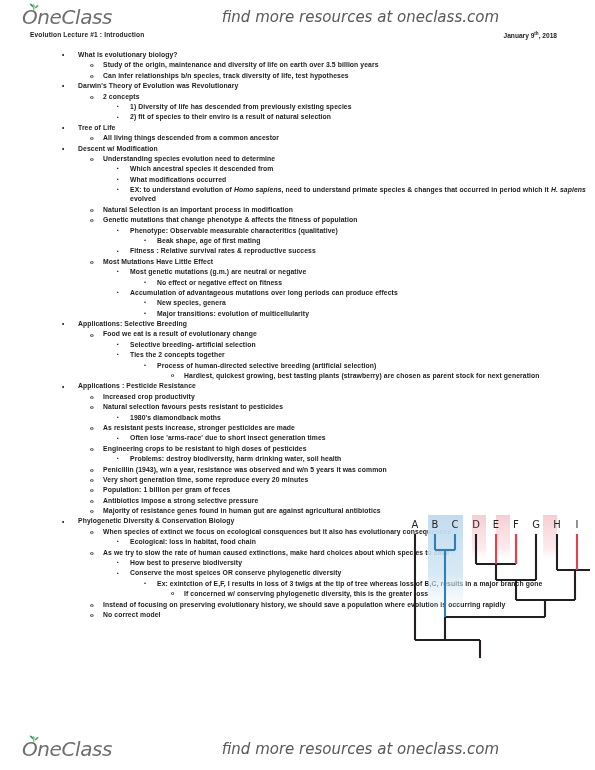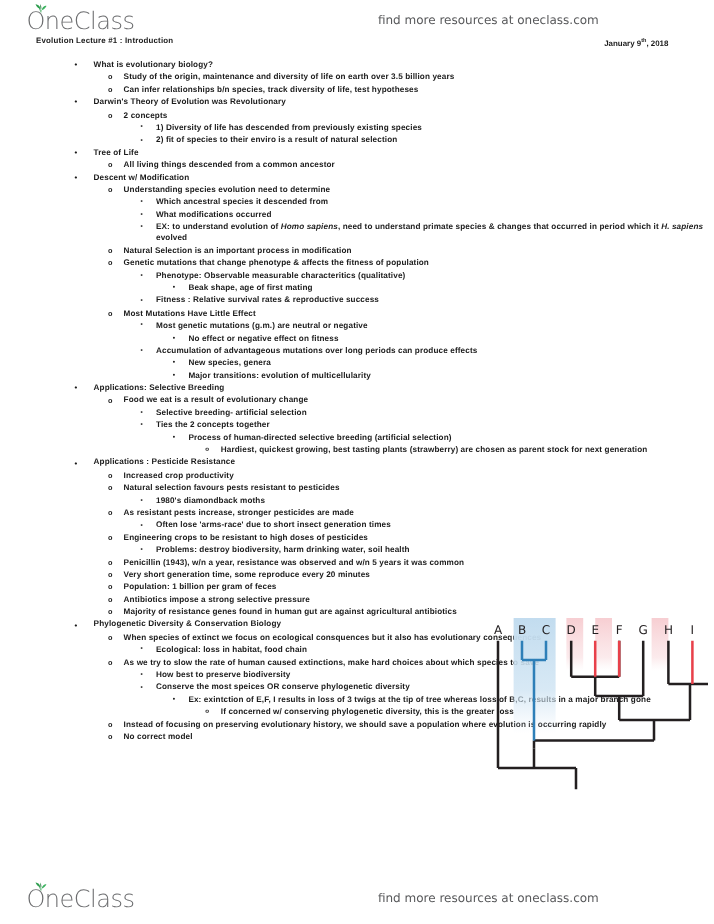--- a/index.html
+++ b/index.html
@@ -17,20 +17,21 @@
   }
 
   
   .brand-bar {
     position: absolute;
     left: 0;
     width: 521px;
     height: 30px;
     display: flex;
     align-items: center;
+    font-style: italic;
   }
   .brand-bar.top { top: 2px; }
   .brand-bar.bottom { top: 734px; }
 
   .logo-wrap {
     position: absolute;
     left: 22px;
     display: flex;
     align-items: flex-start;
     height: 26px;
@@ -49,21 +50,21 @@
     left: 7px;
     top: -1px;
     width: 10px;
     height: 8px;
     pointer-events: none;
   }
   .promo {
     position: absolute;
     right: 22px;
     font-family: "DejaVu Sans", sans-serif;
-    font-size: 10px;
+    font-size: 15px;
     color: #58595b;
     white-space: nowrap;
   }
 
   
   .meta-row {
     position: absolute;
     top: 31px;
     left: 0;
     width: 595px;

